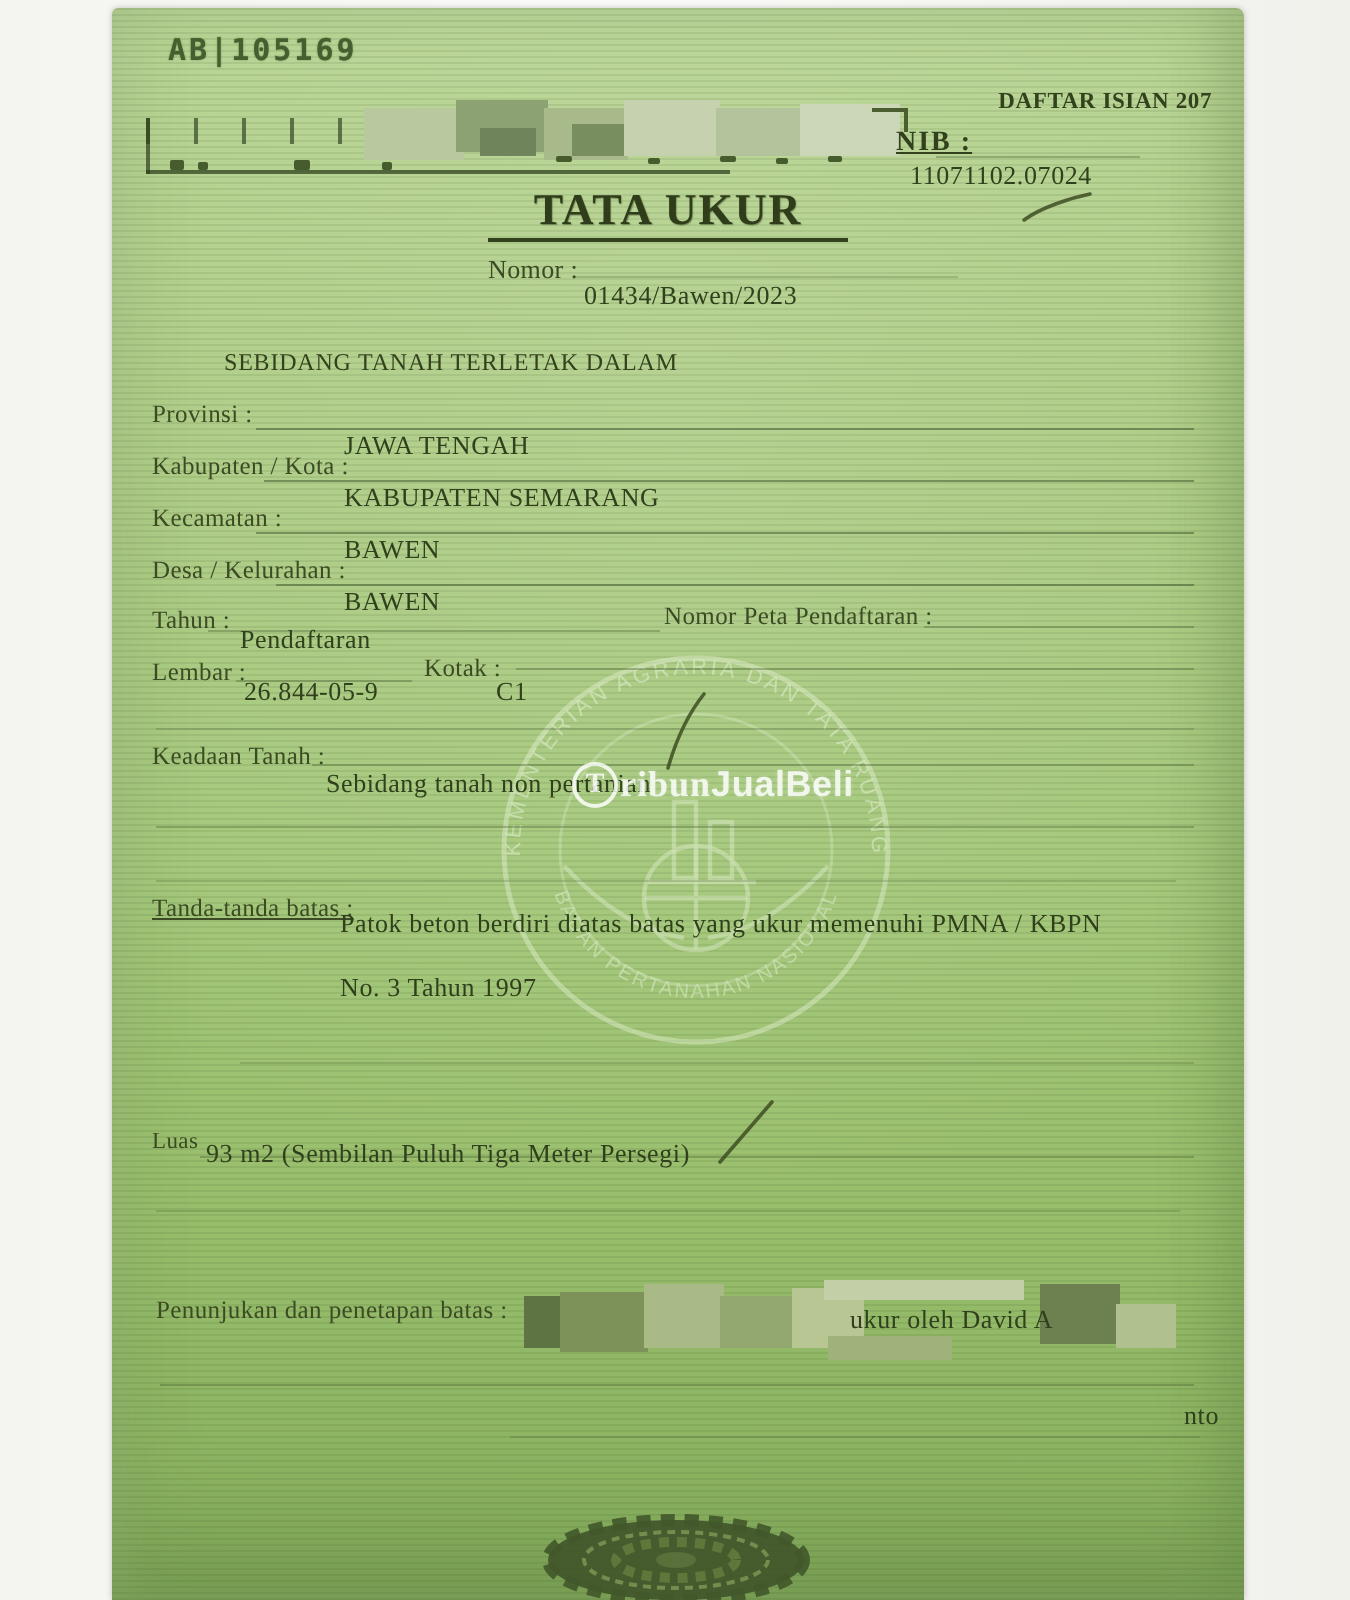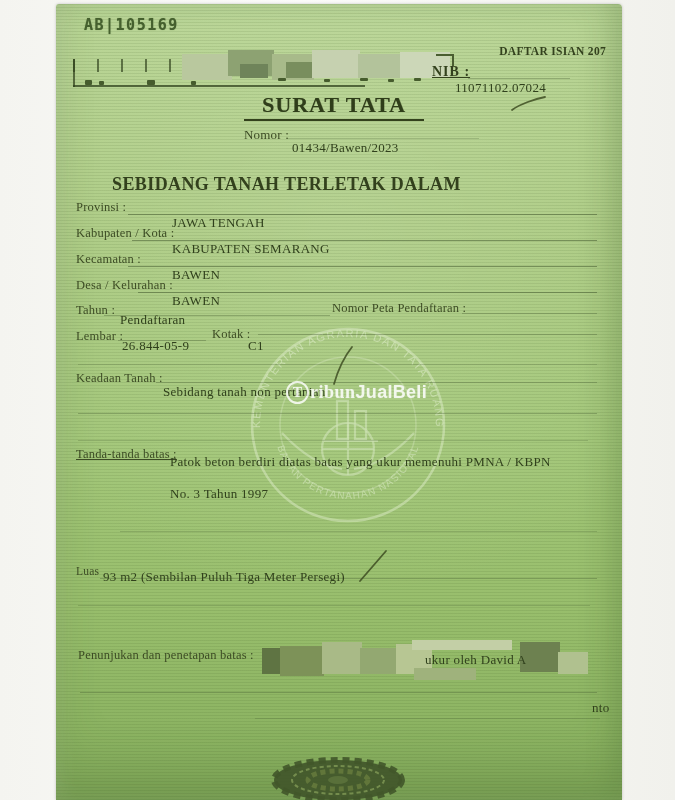--- a/index.html
+++ b/index.html
@@ -25,21 +25,21 @@
   .val{font-size:13px;color:#30401c;letter-spacing:.3px;white-space:nowrap;}
   .rule{height:1px;background:rgba(60,82,40,.5);}
   .rule.faint{background:rgba(60,82,40,.32);}
   .rule.xfaint{background:rgba(60,82,40,.22);}
   .serial{font-family:"DejaVu Sans Mono",monospace;font-size:15px;font-weight:bold;
           color:#45602e;letter-spacing:1.5px;text-shadow:0 0 1px rgba(69,96,46,.6);}
   .formcode{font-weight:bold;font-size:11.5px;color:#33411d;letter-spacing:.3px;text-align:right;}
   .nib{font-weight:bold;font-size:14px;color:#33411d;letter-spacing:1px;}
   .title{font-weight:bold;font-size:22px;color:#2f3d1a;letter-spacing:1px;text-align:center;
          border-bottom:2.5px solid #33411c;padding-bottom:1px;text-shadow:.4px .4px .6px rgba(47,61,26,.5);}
-  .heading{font-weight:bold;font-size:18px;color:#33411d;letter-spacing:.4px;white-space:nowrap;text-align:right;}
+  .heading{font-weight:normal;font-size:12px;color:#33411d;letter-spacing:.4px;white-space:nowrap;text-align:right;}
   .block{position:absolute;}
   .wm-site{display:flex;align-items:center;color:rgba(255,255,255,.82);white-space:nowrap;
            text-shadow:0 0 2px rgba(255,255,255,.25);}
   .wm-t{display:inline-flex;align-items:center;justify-content:center;width:19px;height:19px;
         border:2.2px solid rgba(255,255,255,.82);border-radius:50%;
         font-family:"Liberation Serif",serif;font-weight:bold;font-size:14px;margin-right:1px;}
   .wm-ribun{font-family:"Liberation Serif",serif;font-weight:bold;font-size:18px;letter-spacing:.5px;}
   .wm-jualbeli{font-family:"Liberation Sans",sans-serif;font-weight:bold;font-size:18px;letter-spacing:.3px;}
   .ticks{background:repeating-linear-gradient(90deg, rgba(45,62,26,.65) 0 2px, transparent 2px 24px);}
   .blob{position:absolute;background:#465c2d;border-radius:1px;}
@@ -95,25 +95,25 @@
     <div class="block" style="left:218px;top:6px;width:50px;height:26px;background:#ccd7b8;"></div>
     <div class="block" style="left:254px;top:8px;width:16px;height:10px;border-top:2px solid #4a5e30;border-right:2px solid #4a5e30;"></div>
     <div class="blob" style="left:96px;top:32px;width:8px;height:3px;"></div>
     <div class="blob" style="left:142px;top:33px;width:6px;height:3px;"></div>
     <div class="blob" style="left:178px;top:32px;width:8px;height:3px;"></div>
     <div class="blob" style="left:206px;top:33px;width:6px;height:3px;"></div>
     <div class="blob" style="left:232px;top:32px;width:7px;height:3px;"></div>
   </div>
 
   <div class="abs formcode" style="left:436px;top:41px;width:114px;">DAFTAR ISIAN 207</div>
-  <div class="abs nib" style="left:376px;top:60px;text-decoration:underline;">NIB :</div>
+  <div class="abs nib" style="left:392px;top:60px;text-decoration:underline;">NIB :</div>
   <div class="abs rule faint" style="left:412px;top:74px;width:102px;"></div>
   <div class="abs val" style="left:399px;top:76px;">11071102.07024</div>
 
-  <div class="abs title" style="left:188px;top:88px;width:180px;">SURAT TATA</div>
+  <div class="abs title" style="left:188px;top:88px;width:180px;">TATA UKUR</div>
 
   <div class="abs lbl" style="left:188px;top:123px;font-size:13px;">Nomor :</div>
   <div class="abs rule xfaint" style="left:231px;top:134px;width:192px;"></div>
   <div class="abs val" style="left:236px;top:136px;">01434/Bawen/2023</div>
 
   <div class="abs heading" style="left:56px;top:170px;">SEBIDANG TANAH TERLETAK DALAM</div>
 
   <div class="abs lbl" style="left:20px;top:196px;">Provinsi :</div>
   <div class="abs rule" style="left:72px;top:210px;width:469px;"></div>
   <div class="abs val" style="left:116px;top:211px;">JAWA TENGAH</div>

